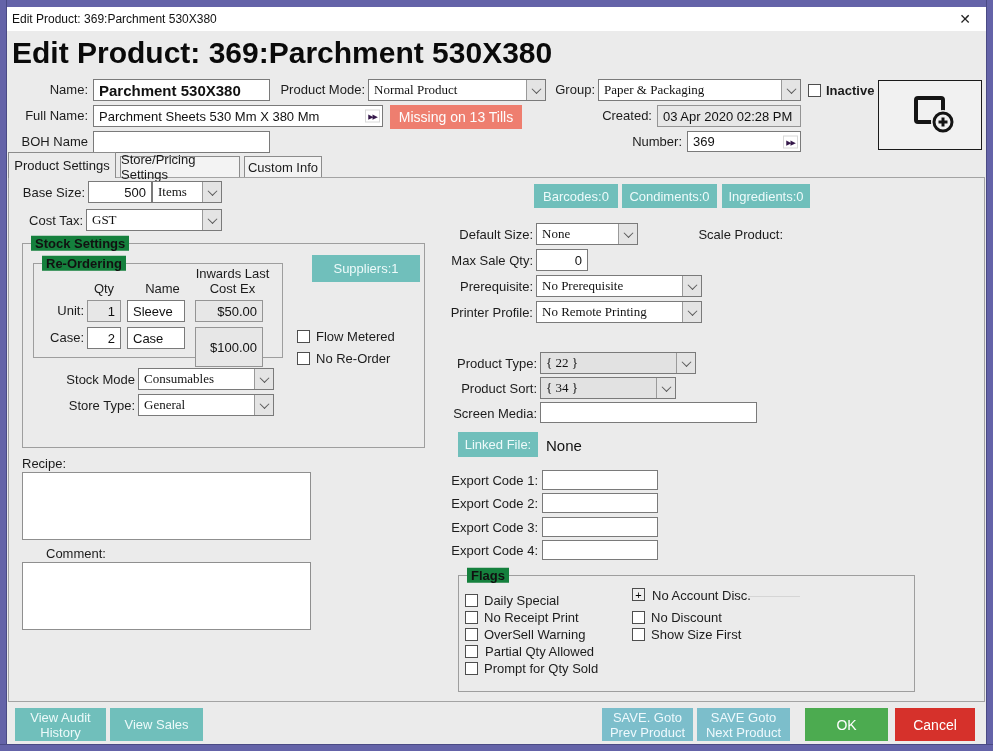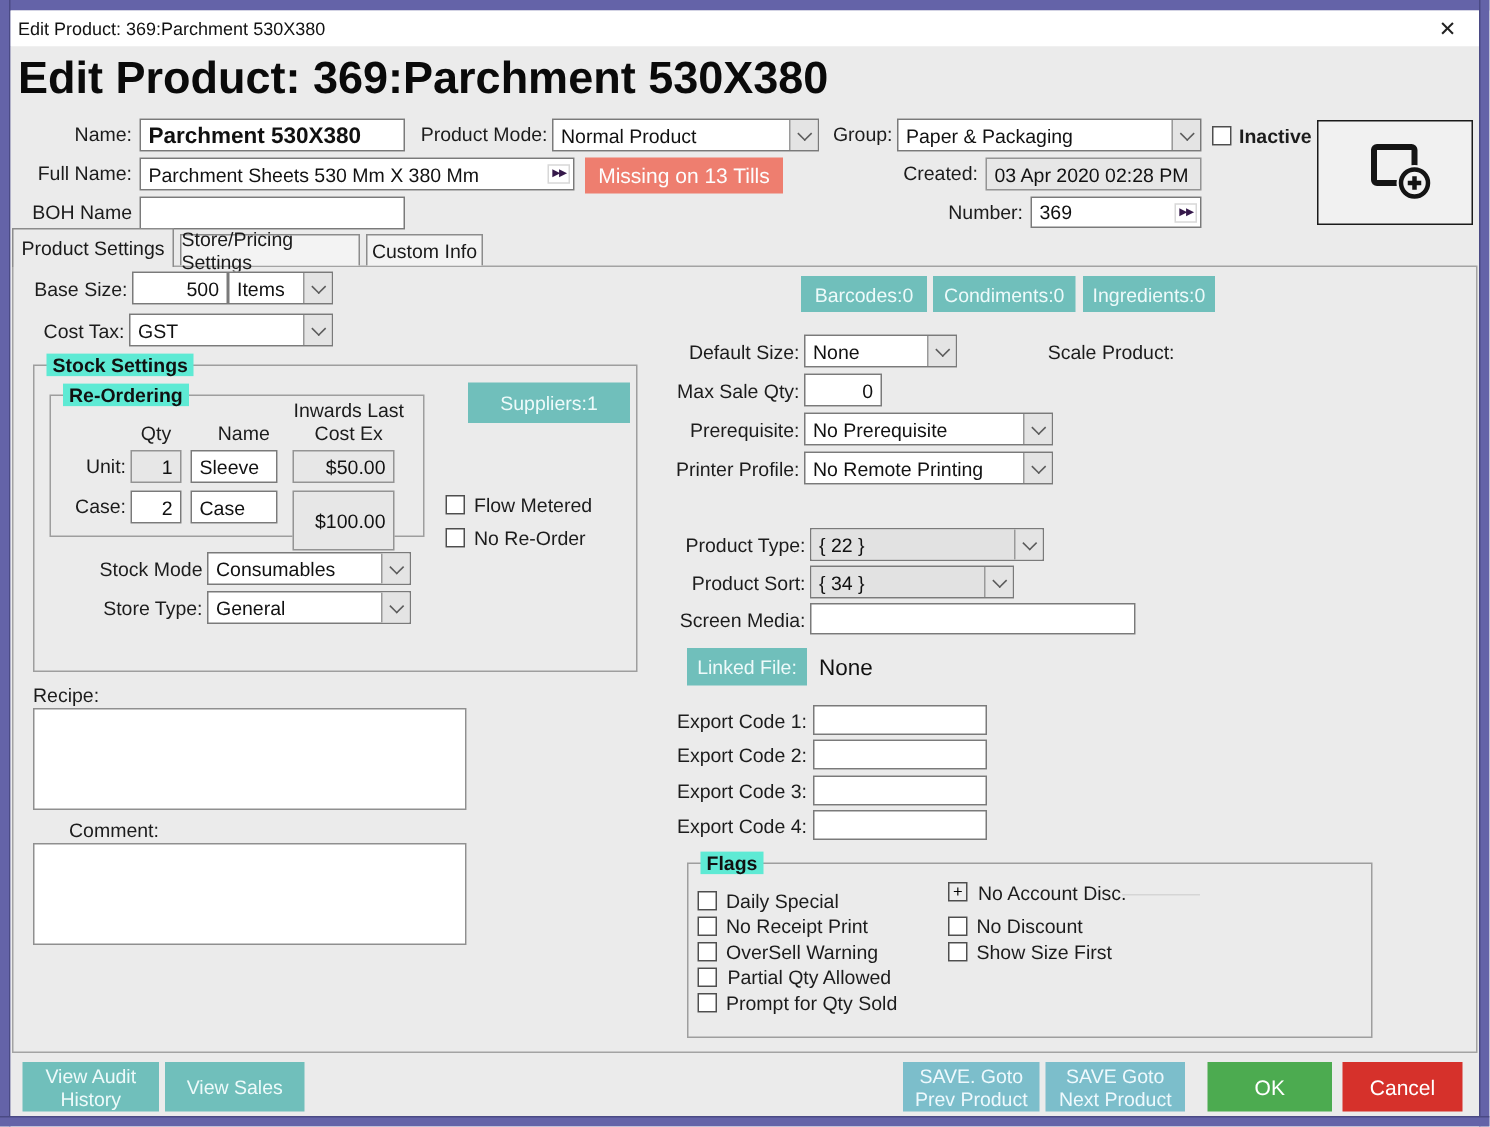--- a/index.html
+++ b/index.html
@@ -28,42 +28,42 @@
   .lbl.left { text-align:left; }
 
   .inp { position:absolute; background:#fff; border:1px solid #7a7a7a; font-size:13px; display:flex; align-items:center; padding:0 5px; color:#111; }
   .inp.right { justify-content:flex-end; }
   .inp.grey { background:#e7e7e7; border-color:#949494; }
   .inp.bold { font-weight:bold; font-size:15px; }
 
   .ff { position:absolute; right:2px; top:50%; transform:translateY(-50%); font-size:7px; color:#35184a; background:#fff; border:1px solid #d8d8d8; padding:3px 2px 2px 2px; line-height:6px; letter-spacing:-1px; }
 
   .sel { position:absolute; background:#fff; border:1px solid #7a7a7a; display:flex; align-items:stretch; }
-  .sel-text { flex:1; display:flex; align-items:center; padding:0 5px; font-size:13px; color:#111; white-space:nowrap; overflow:hidden; }
+  .sel-text { flex:1; display:flex; align-items:center; padding:0 5px; font-size:13px; color:#111; white-space:nowrap; overflow:hidden;font-family:Liberation Serif, serif; }
   .sel.grey .sel-text { background:#e2e2e2; }
   .sel-arrow { width:19px; background:#e4e4e4; border-left:1px solid #9a9a9a; display:flex; align-items:center; justify-content:center; }
   .chev { width:7px; height:7px; border-right:1.6px solid #5a5a5a; border-bottom:1.6px solid #5a5a5a; transform:rotate(45deg) translate(-1px,-1px); }
 
   .chk { position:absolute; width:13px; height:13px; background:#fff; border:1px solid #4e4e4e; }
   .chklbl { position:absolute; font-size:13px; color:#1c1c1c; white-space:nowrap; }
   .chklbl.bold { font-weight:bold; }
 
   .badge { position:absolute; background:#ee7e6f; color:#fdfdfd; display:flex; align-items:center; justify-content:center; font-size:14px; }
 
   .tealbtn { position:absolute; background:#70bfbb; color:#edfafa; display:flex; align-items:center; justify-content:center; font-size:13px; text-align:center; line-height:15px; cursor:default; }
   .savebtn { background:#7cbecb; color:#eef9fd; }
   .okbtn  { position:absolute; background:#4cab50; color:#fff; display:flex; align-items:center; justify-content:center; font-size:14px; }
   .cancelbtn { position:absolute; background:#d6312b; color:#fff; display:flex; align-items:center; justify-content:center; font-size:14px; }
 
   .tab { position:absolute; border:1px solid #8c8c8c; border-bottom:none; display:flex; align-items:center; justify-content:center; font-size:13px; color:#1a1a1a; background:#f3f3f3; }
   .tab.active { background:#ebebeb; z-index:3; }
   .tabpanel { position:absolute; left:8px; top:177px; width:977px; height:525px; border:1px solid #a3a3a3; background:#ebebeb; }
 
   .fieldset { position:absolute; border:1px solid #9e9e9e; }
-  .fieldset > .legend { position:absolute; left:8px; top:0; transform:translateY(-55%); background:#5eead4; padding:0 4px; font-size:13px; font-weight:bold; color:#111; white-space:nowrap; }
+  .fieldset > .legend { position:absolute; left:8px; top:0; transform:translateY(-55%); background:#15803d; padding:0 4px; font-size:13px; font-weight:bold; color:#111; white-space:nowrap; }
 
   .ta { position:absolute; background:#fff; border:1px solid #8f8f8f; resize:none; font-family:"Liberation Sans",sans-serif; font-size:13px; }
 
   .colhead { position:absolute; font-size:13px; color:#1c1c1c; text-align:center; line-height:15px; }
 
   .copybtn { position:absolute; left:878px; top:80px; width:104px; height:70px; background:#f1f1f1; border:1px solid #1a1a1a; display:flex; align-items:center; justify-content:center; }
 
   .faintline { position:absolute; height:1px; background:#d5d5d5; }
   .none-text { position:absolute; font-size:15px; color:#111; }
 </style>

